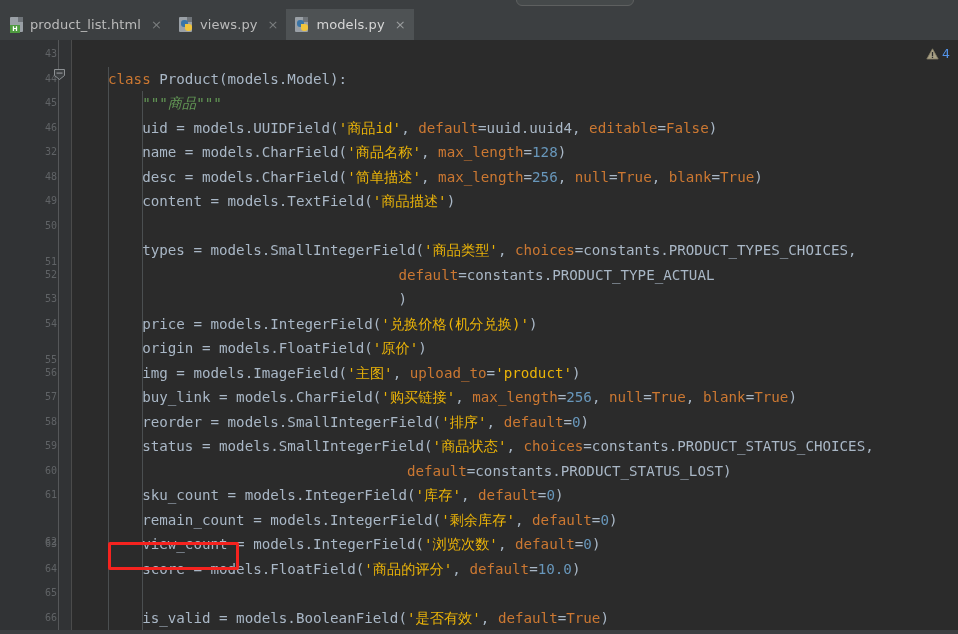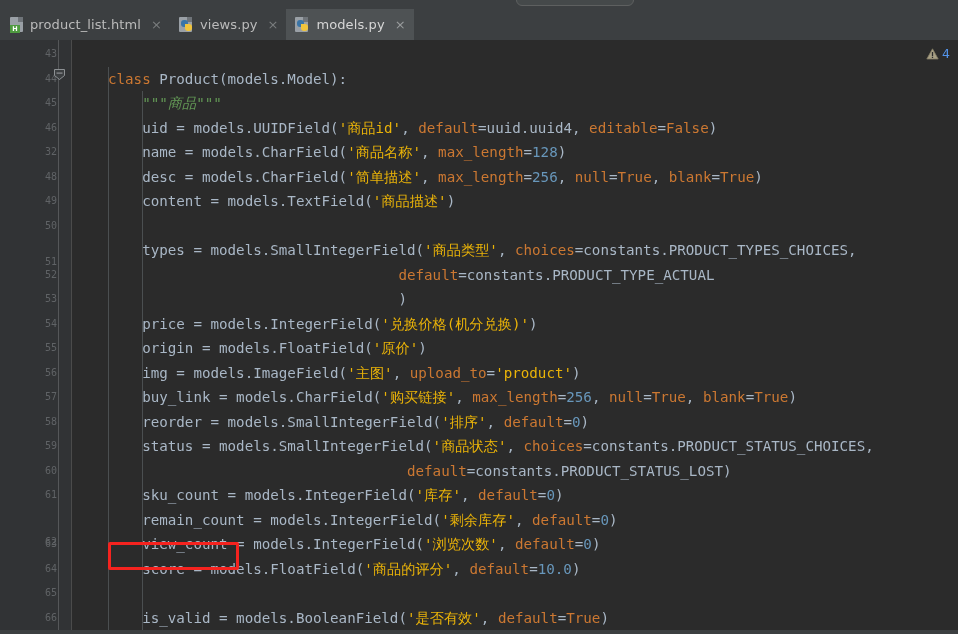--- a/index.html
+++ b/index.html
@@ -224,21 +224,21 @@
       <div class="lnum" style="top: 51px;">45</div>
       <div class="lnum" style="top: 75.5px;">46</div>
       <div class="lnum" style="top: 100px;">32</div>
       <div class="lnum" style="top: 124.5px;">48</div>
       <div class="lnum" style="top: 149px;">49</div>
       <div class="lnum" style="top: 173.5px;">50</div>
       <div class="lnum" style="top: 210px;">51</div>
       <div class="lnum" style="top: 222.5px;">52</div>
       <div class="lnum" style="top: 247px;">53</div>
       <div class="lnum" style="top: 271.5px;">54</div>
-      <div class="lnum" style="top: 296px;">55</div>
+      <div class="lnum" style="top: 308px;">55</div>
       <div class="lnum" style="top: 320.5px;">56</div>
       <div class="lnum" style="top: 345px;">57</div>
       <div class="lnum" style="top: 369.5px;">58</div>
       <div class="lnum" style="top: 394px;">59</div>
       <div class="lnum" style="top: 418.5px;">60</div>
       <div class="lnum" style="top: 443px;">61</div>
       <div class="lnum" style="top: 490px;">62</div>
       <div class="lnum" style="top: 492px;">63</div>
       <div class="lnum" style="top: 516.5px;">64</div>
       <div class="lnum" style="top: 541px;">65</div>

